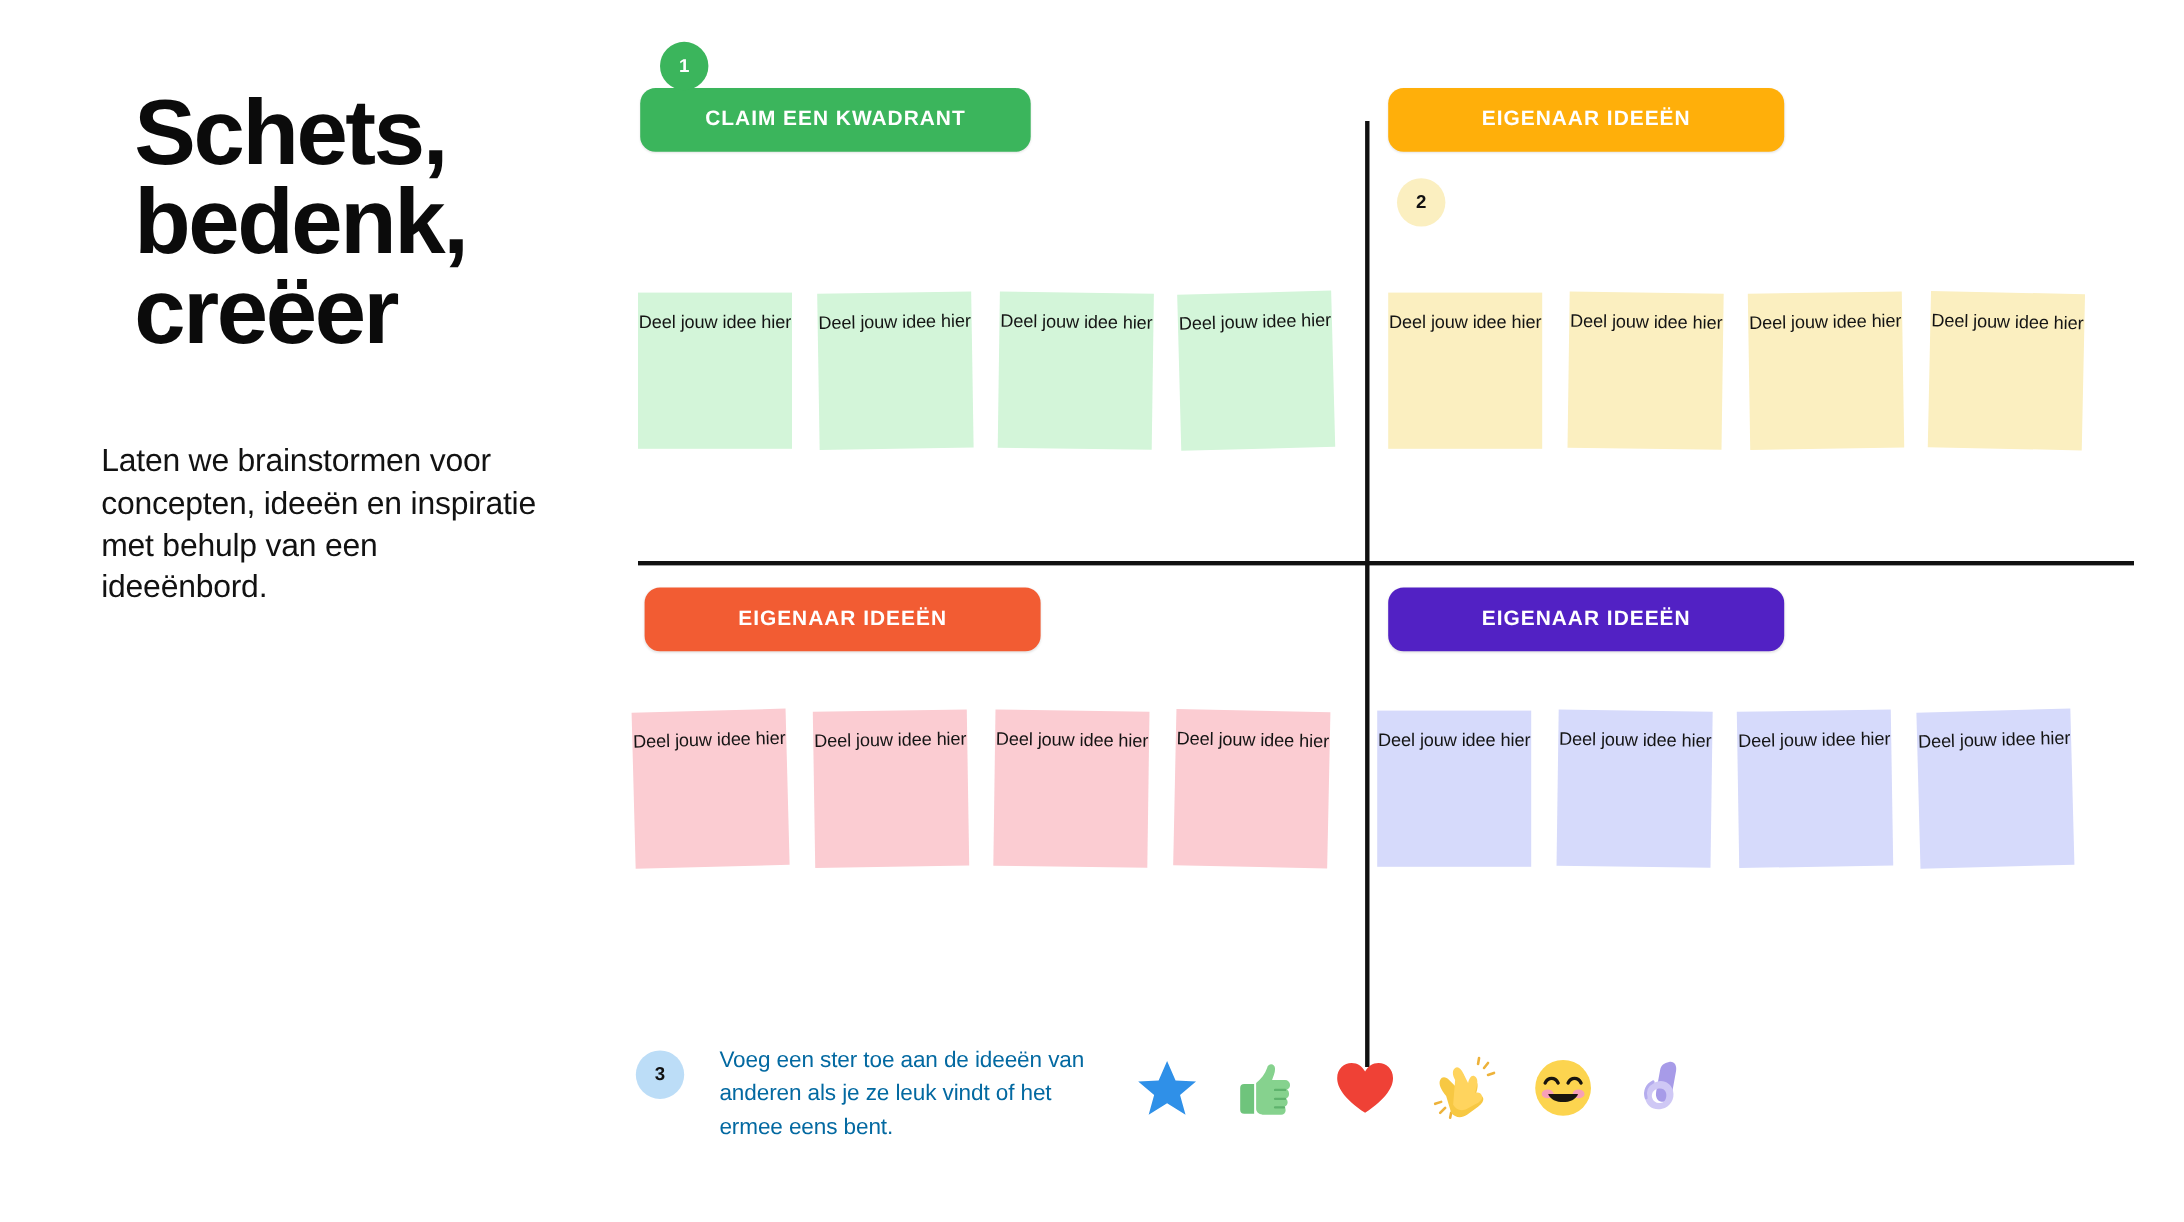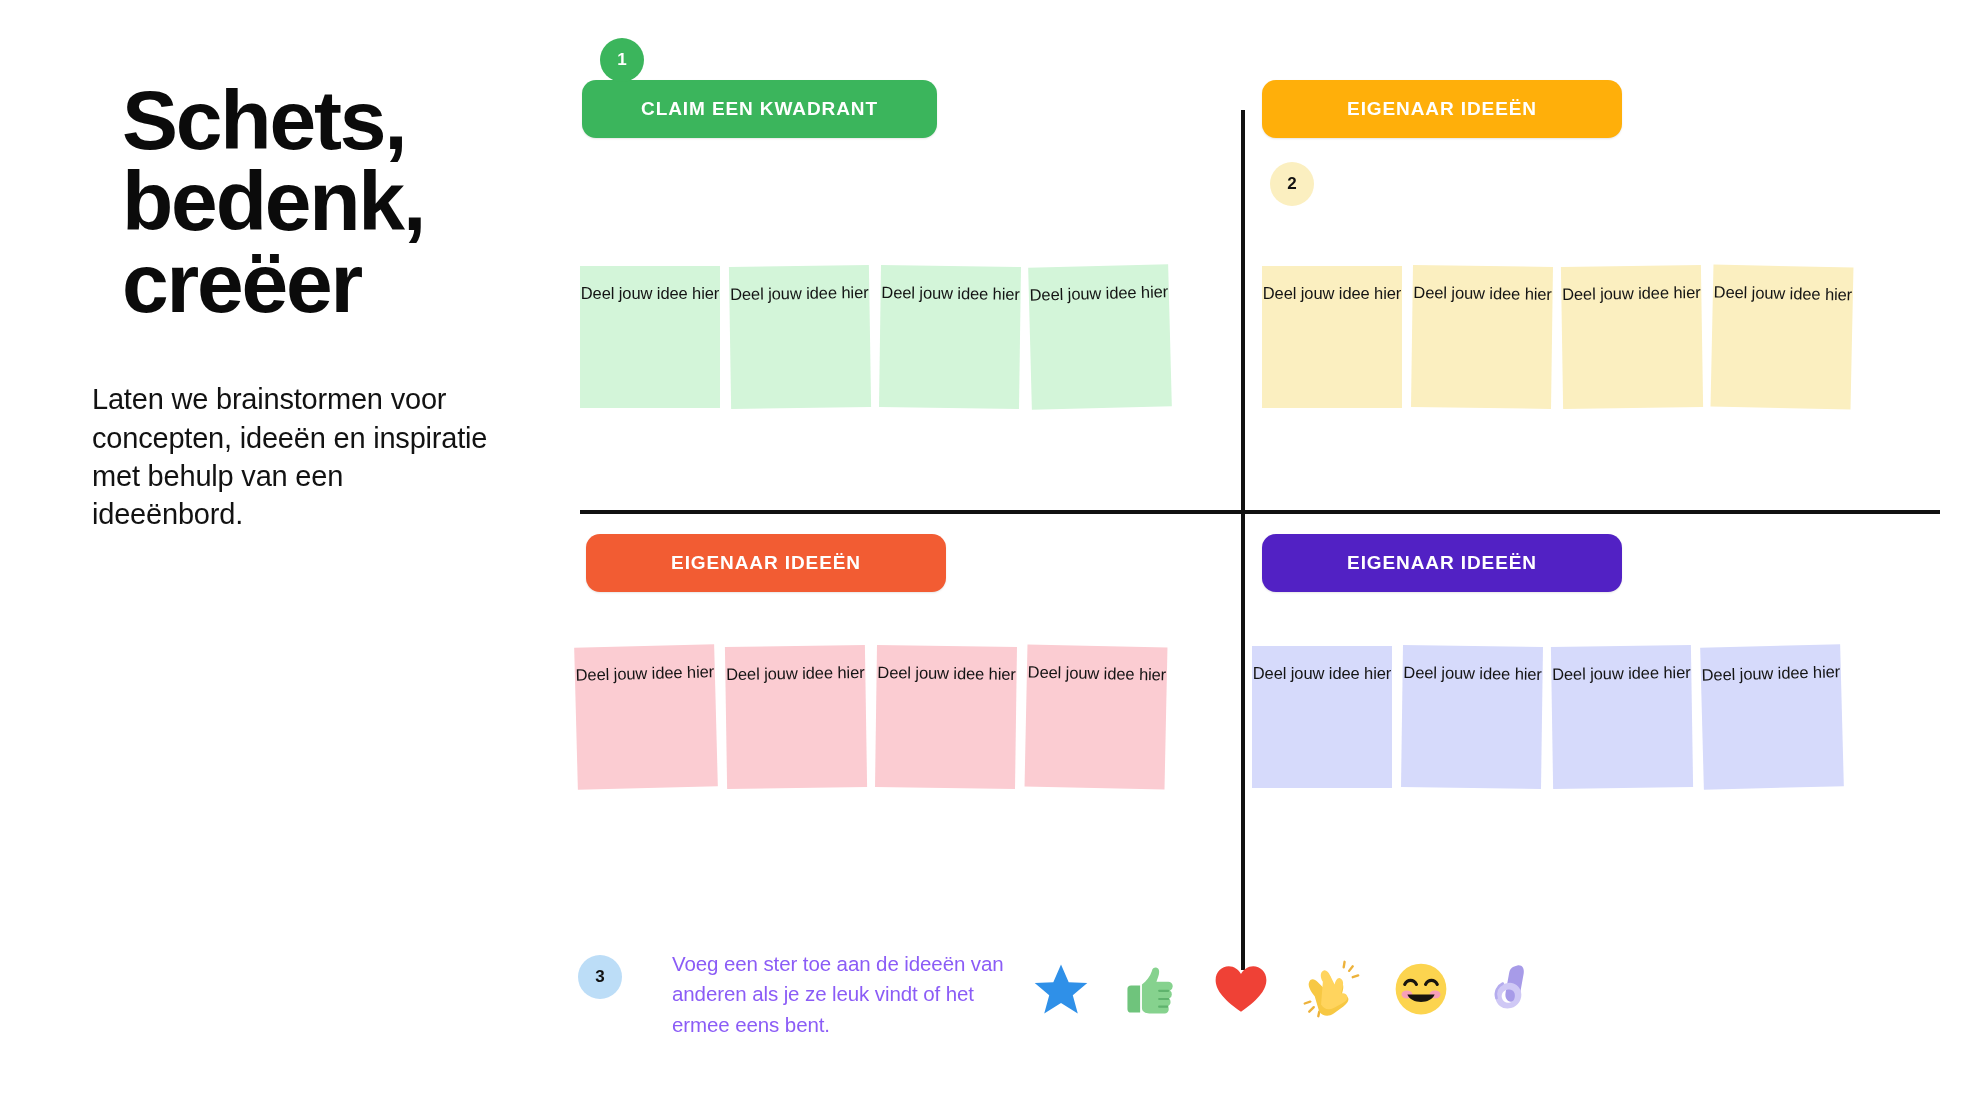--- a/index.html
+++ b/index.html
@@ -32,21 +32,21 @@
     font-size: 84px;
     line-height: 0.97;
     font-weight: 700;
     letter-spacing: -2.2px;
     color: #0b0b0b;
     font-family: "Liberation Sans", sans-serif;
     margin-left: 30px;
   }
 
   .page-subtitle {
-    margin-top: 56px;
+    margin-top: 76px;
     font-size: 29px;
     line-height: 1.32;
     color: #121212;
     letter-spacing: -0.2px;
     font-weight: 400;
   }
 
   
   .board {
     position: absolute;
@@ -116,21 +116,21 @@
     user-select: none;
   }
   .badge-1 { left: 20px;  top: -42px; background: #3BB55C; color: #ffffff; }
   .badge-2 { left: 10px;  top: 82px;  background: #FBEFC0; color: #111111; }
   .badge-3 { background: #BCDDF7; color: #111111; position: relative; left: 0; top: 0; flex: 0 0 44px; }
 
   
   .notes {
     position: absolute;
     display: flex;
-    gap: 10px;
+    gap: 24px;
     left: 0;
     top: 180px;
   }
   .notes-tl { left: 0px;  top: 186px; }
   .notes-tr { left: 2px;  top: 186px; }
   .notes-bl { left: -4px; top: 112px; }
   .notes-br { left: -8px; top: 112px; }
 
   .note {
     width: 140px;
@@ -157,26 +157,26 @@
   .footer {
     position: absolute;
     left: 578px;
     top: 955px;
     display: flex;
     align-items: flex-start;
     gap: 0;
   }
 
   .footer-text {
-    margin-left: 50px;
+    margin-left: 32px;
     margin-top: -6px;
     width: 360px;
     font-size: 20.5px;
     line-height: 1.48;
-    color: #8b5cf6;
+    color: #0369a1;
     letter-spacing: -0.1px;
   }
 
   .reactions {
     position: absolute;
     left: 1030px;
     top: 958px;
     display: flex;
     align-items: center;
     gap: 28px;

